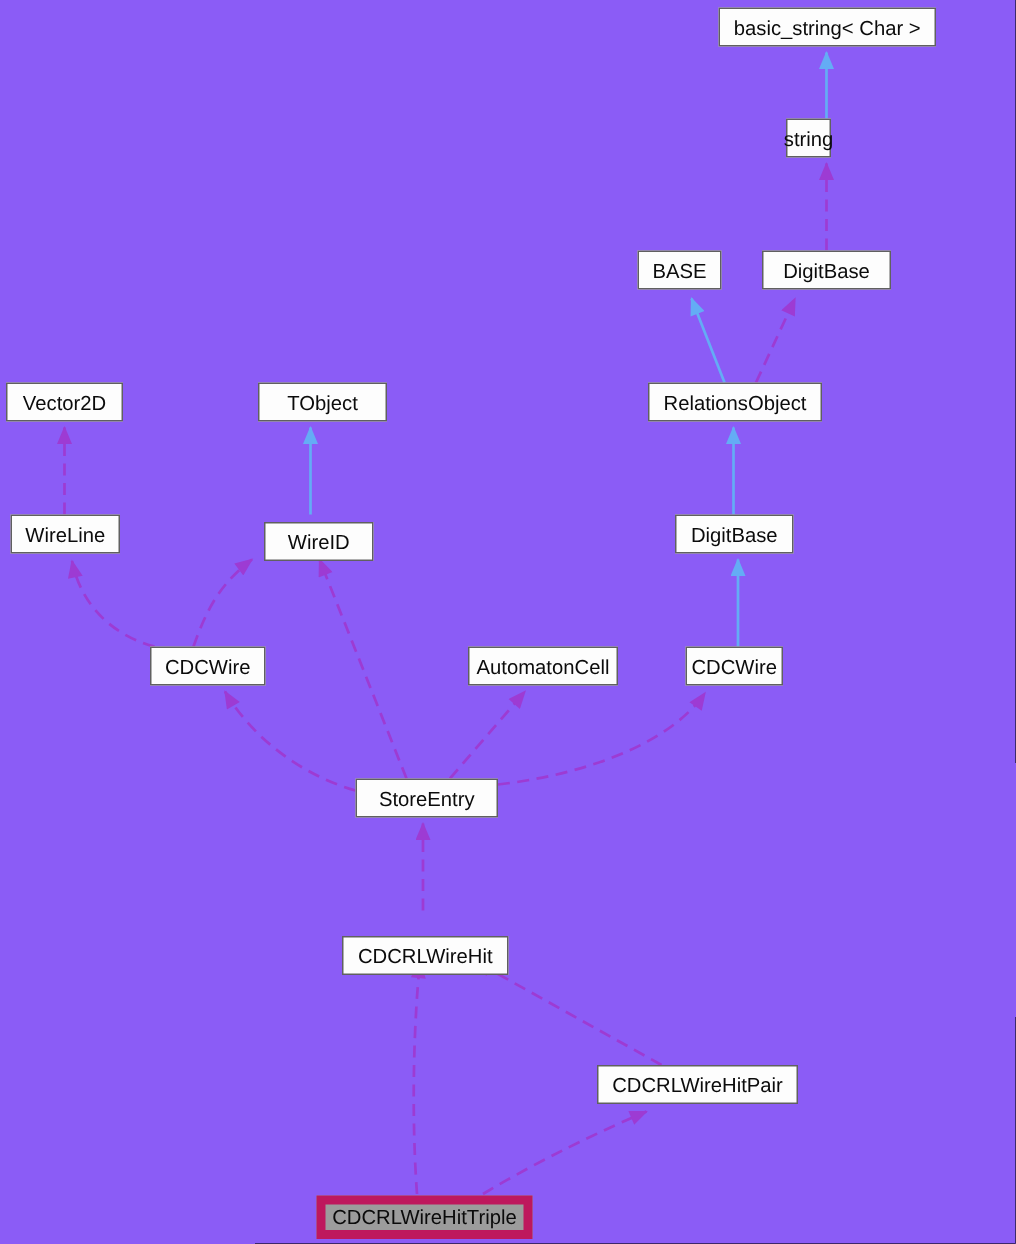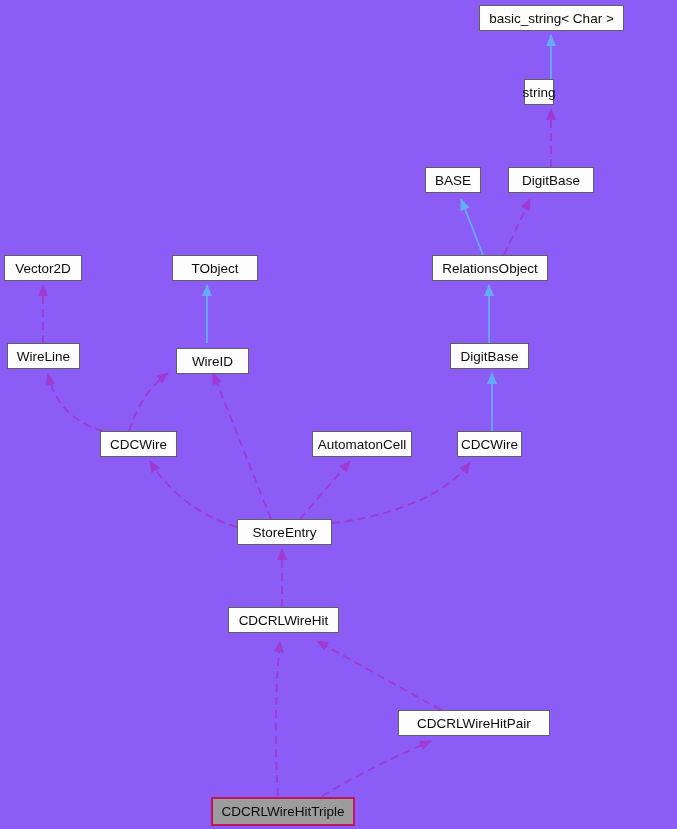--- a/index.html
+++ b/index.html
@@ -44,21 +44,21 @@
     display:flex;
     align-items:center;
     justify-content:center;
     white-space:nowrap;
     padding:0 3px;
     cursor:pointer;
   }
   .node.focus{
     height:29px;
     background:#9c9c9c;
-    border:2px solid #be185d;
+    border:6px solid #be185d;
     cursor:default;
   }
 </style>
 </head>
 <body>
 
 <div class="canvas">
 
   <svg class="edges" viewBox="0 0 677 829" xmlns="http://www.w3.org/2000/svg">
     <defs>
@@ -98,17 +98,17 @@
   <div class="node" style="left:432px;top:255px;width:116px">RelationsObject</div>
   <div class="node" style="left:4px;top:255px;width:78px">Vector2D</div>
   <div class="node" style="left:172px;top:255px;width:86px">TObject</div>
   <div class="node" style="left:7px;top:343px;width:73px">WireLine</div>
   <div class="node" style="left:176px;top:348px;width:73px">WireID</div>
   <div class="node" style="left:450px;top:343px;width:79px">DigitBase</div>
   <div class="node" style="left:100px;top:431px;width:77px">CDCWire</div>
   <div class="node" style="left:312px;top:431px;width:100px">AutomatonCell</div>
   <div class="node" style="left:457px;top:431px;width:65px">CDCWire</div>
   <div class="node" style="left:237px;top:519px;width:95px">StoreEntry</div>
-  <div class="node" style="left:228px;top:607px;width:111px">CDCRLWireHit</div>
-  <div class="node" style="left:398px;top:710px;width:152px">CDCRLWireHitPair</div>
+  <div class="node" style="left:228px;top:624px;width:111px">CDCRLWireHit</div>
+  <div class="node" style="left:398px;top:710px;width:134px">CDCRLWireHitPair</div>
   <div class="node focus" style="left:211px;top:797px;width:144px">CDCRLWireHitTriple</div>
 
 </div>
 
 </body></html>

